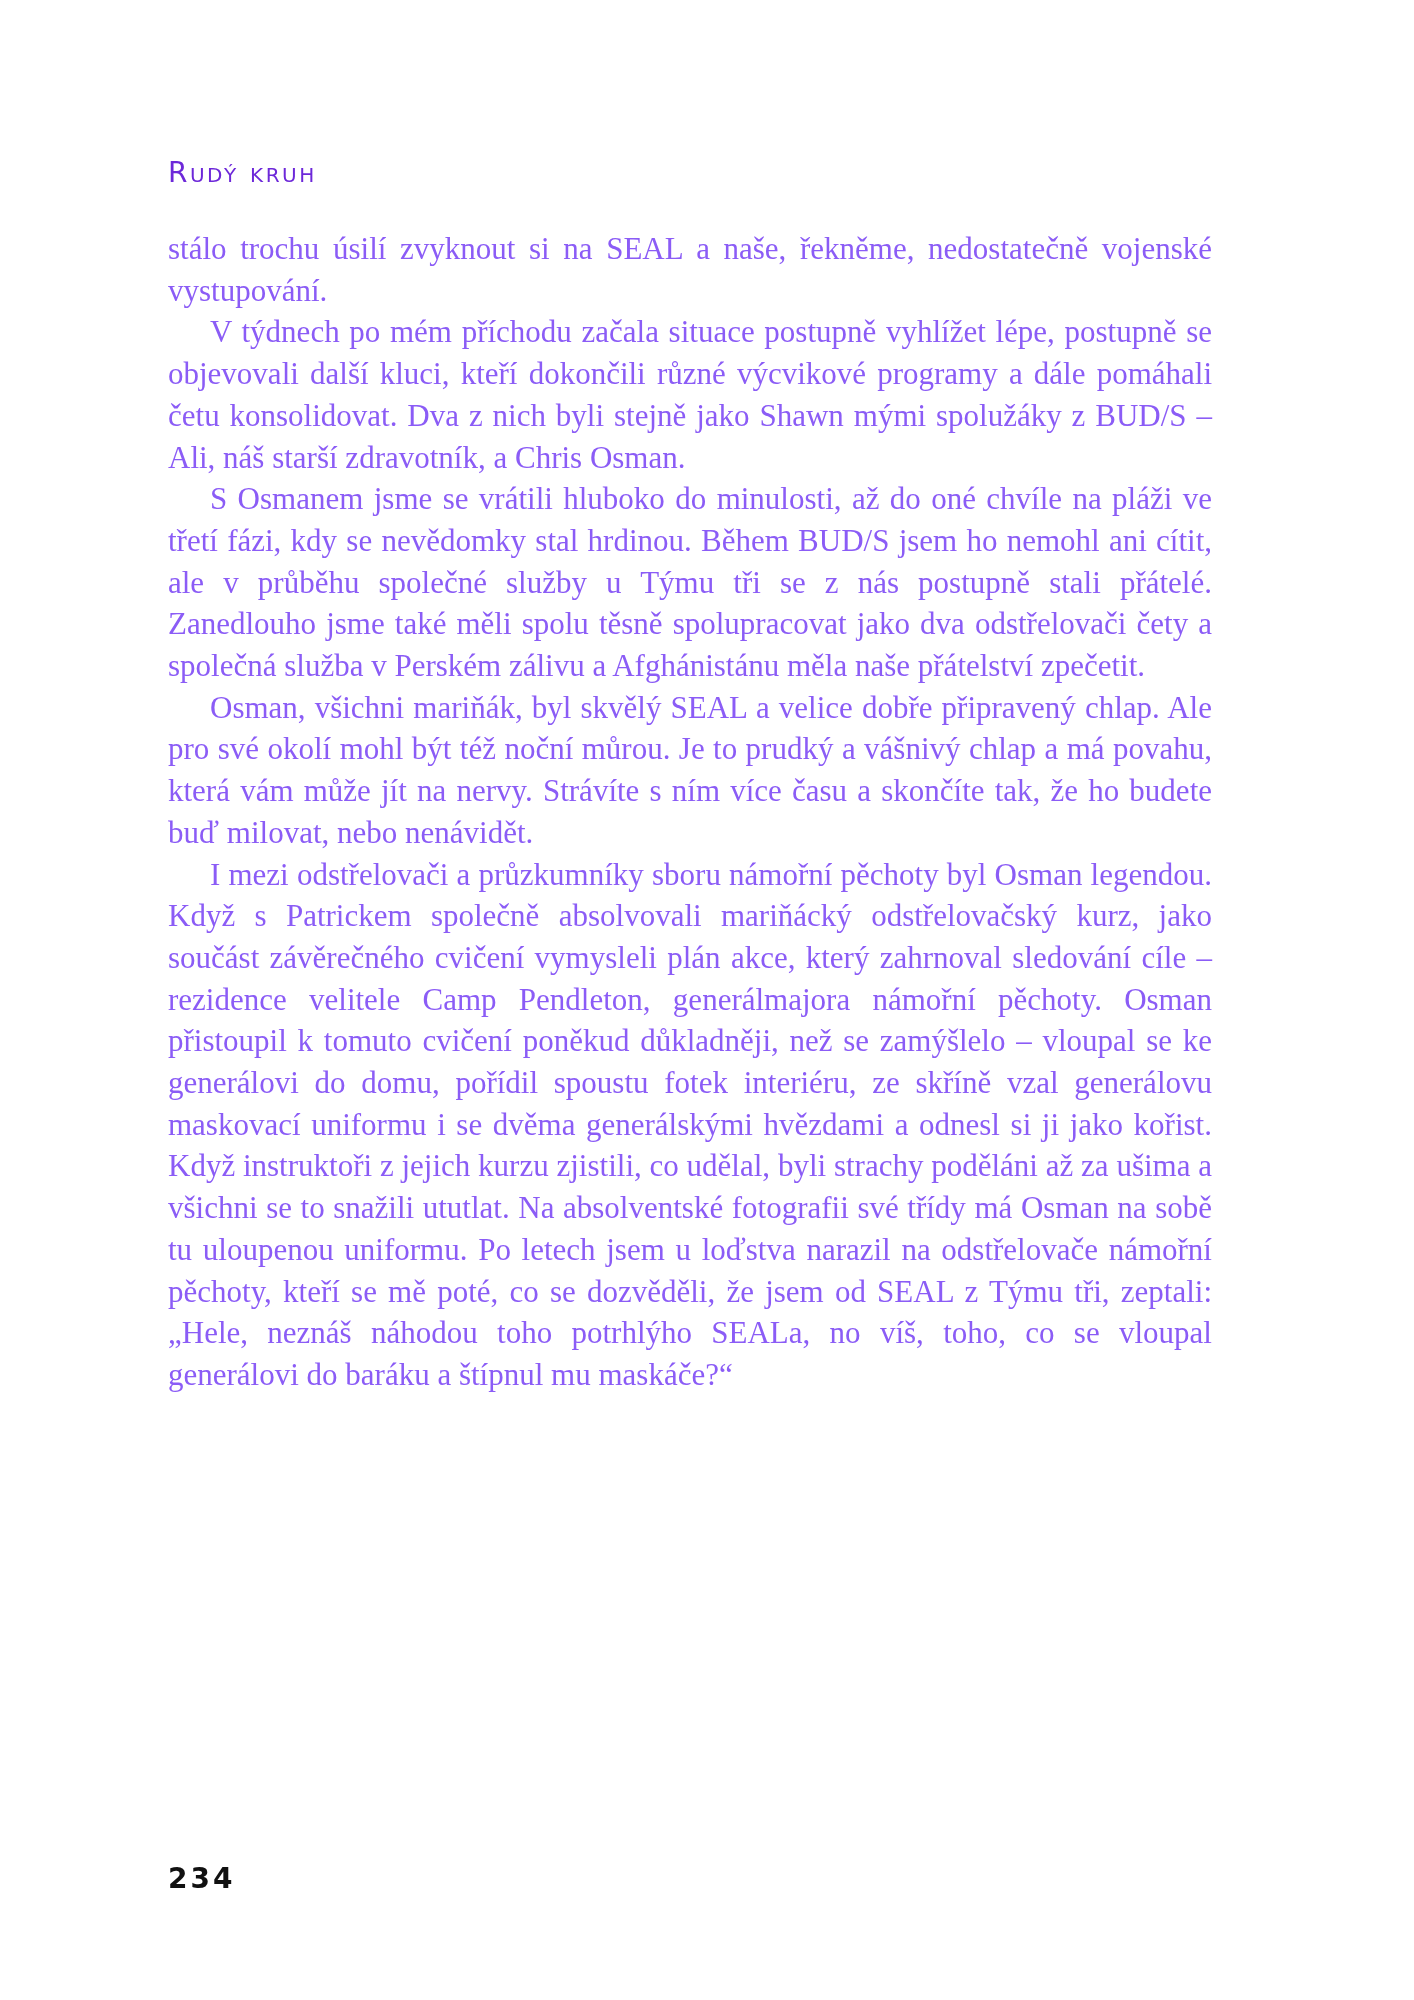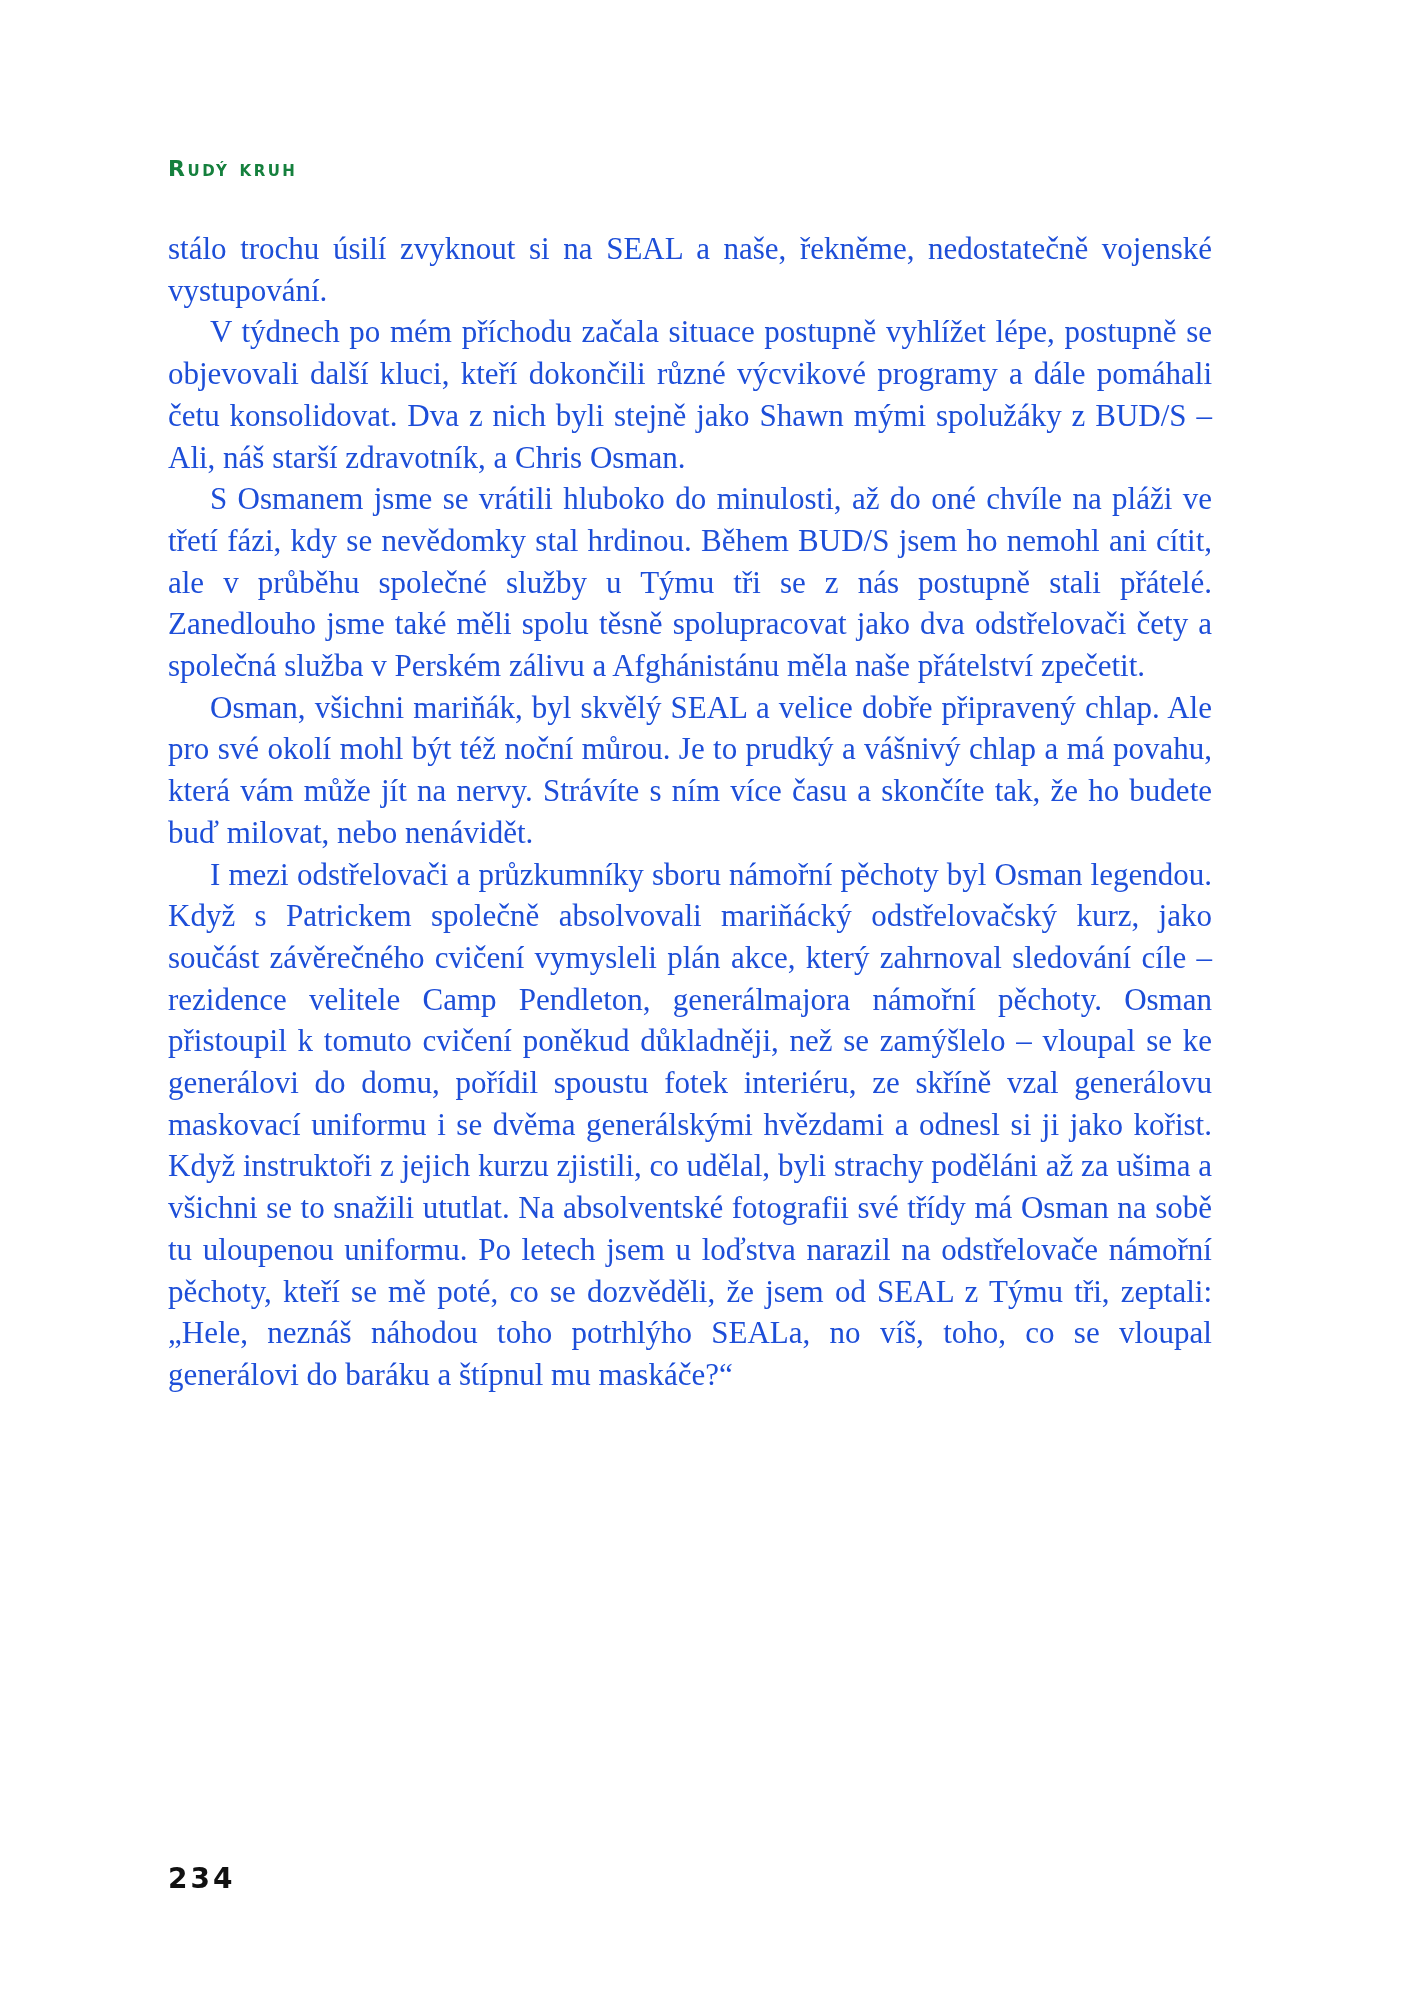--- a/index.html
+++ b/index.html
@@ -1,27 +1,27 @@
 <!DOCTYPE html>
 <html><head>
 <meta charset="utf-8">
 <style>
   html, body { margin:0; padding:0; background:#ffffff; }
   body { width:1414px; height:2000px; position:relative; overflow:hidden; }
   .running-head {
     position:absolute; left:168px; top:156px;
-    font-family:"DejaVu Sans", sans-serif; font-weight:bold;
-    font-size:22px; letter-spacing:2.5px; color:#15803d;
+    font-family:"DejaVu Sans", sans-serif; font-weight:normal;
+    font-size:28px; letter-spacing:2.5px; color:#6d28d9;
     font-variant:small-caps; text-transform:lowercase;
   }
   .running-head::first-letter { text-transform:uppercase; }
   .body-text {
     position:absolute; left:168px; top:228px; width:1044px;
     font-family:"Liberation Serif", serif; font-size:31px;
-    line-height:41.7px; color:#1d4ed8; text-align:justify;
+    line-height:41.7px; color:#8b5cf6; text-align:justify;
   }
   .body-text p { margin:0; }
   .body-text p.indent { text-indent:42px; }
   .folio {
     position:absolute; left:168px; top:1862px;
     font-family:"DejaVu Sans", sans-serif; font-weight:bold;
     font-size:28px; letter-spacing:3px; color:#111;
   }
 </style>
 </head>

